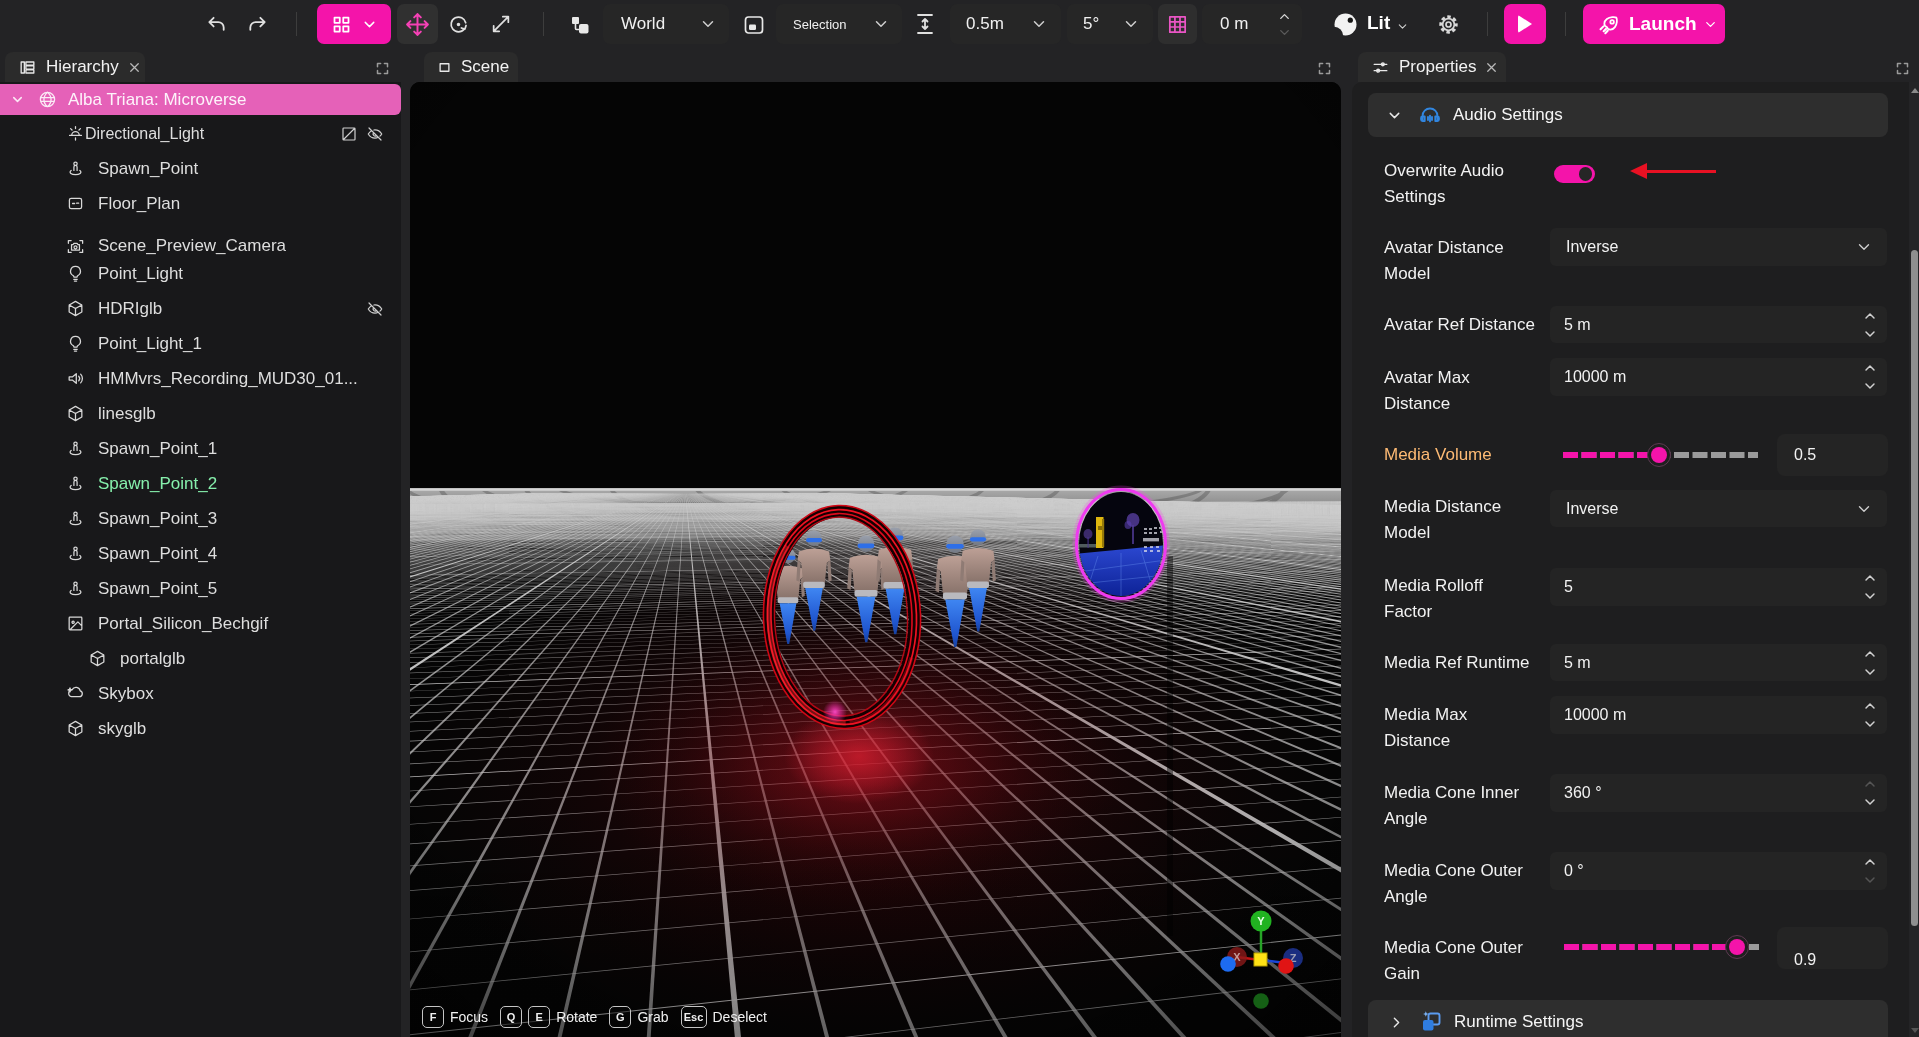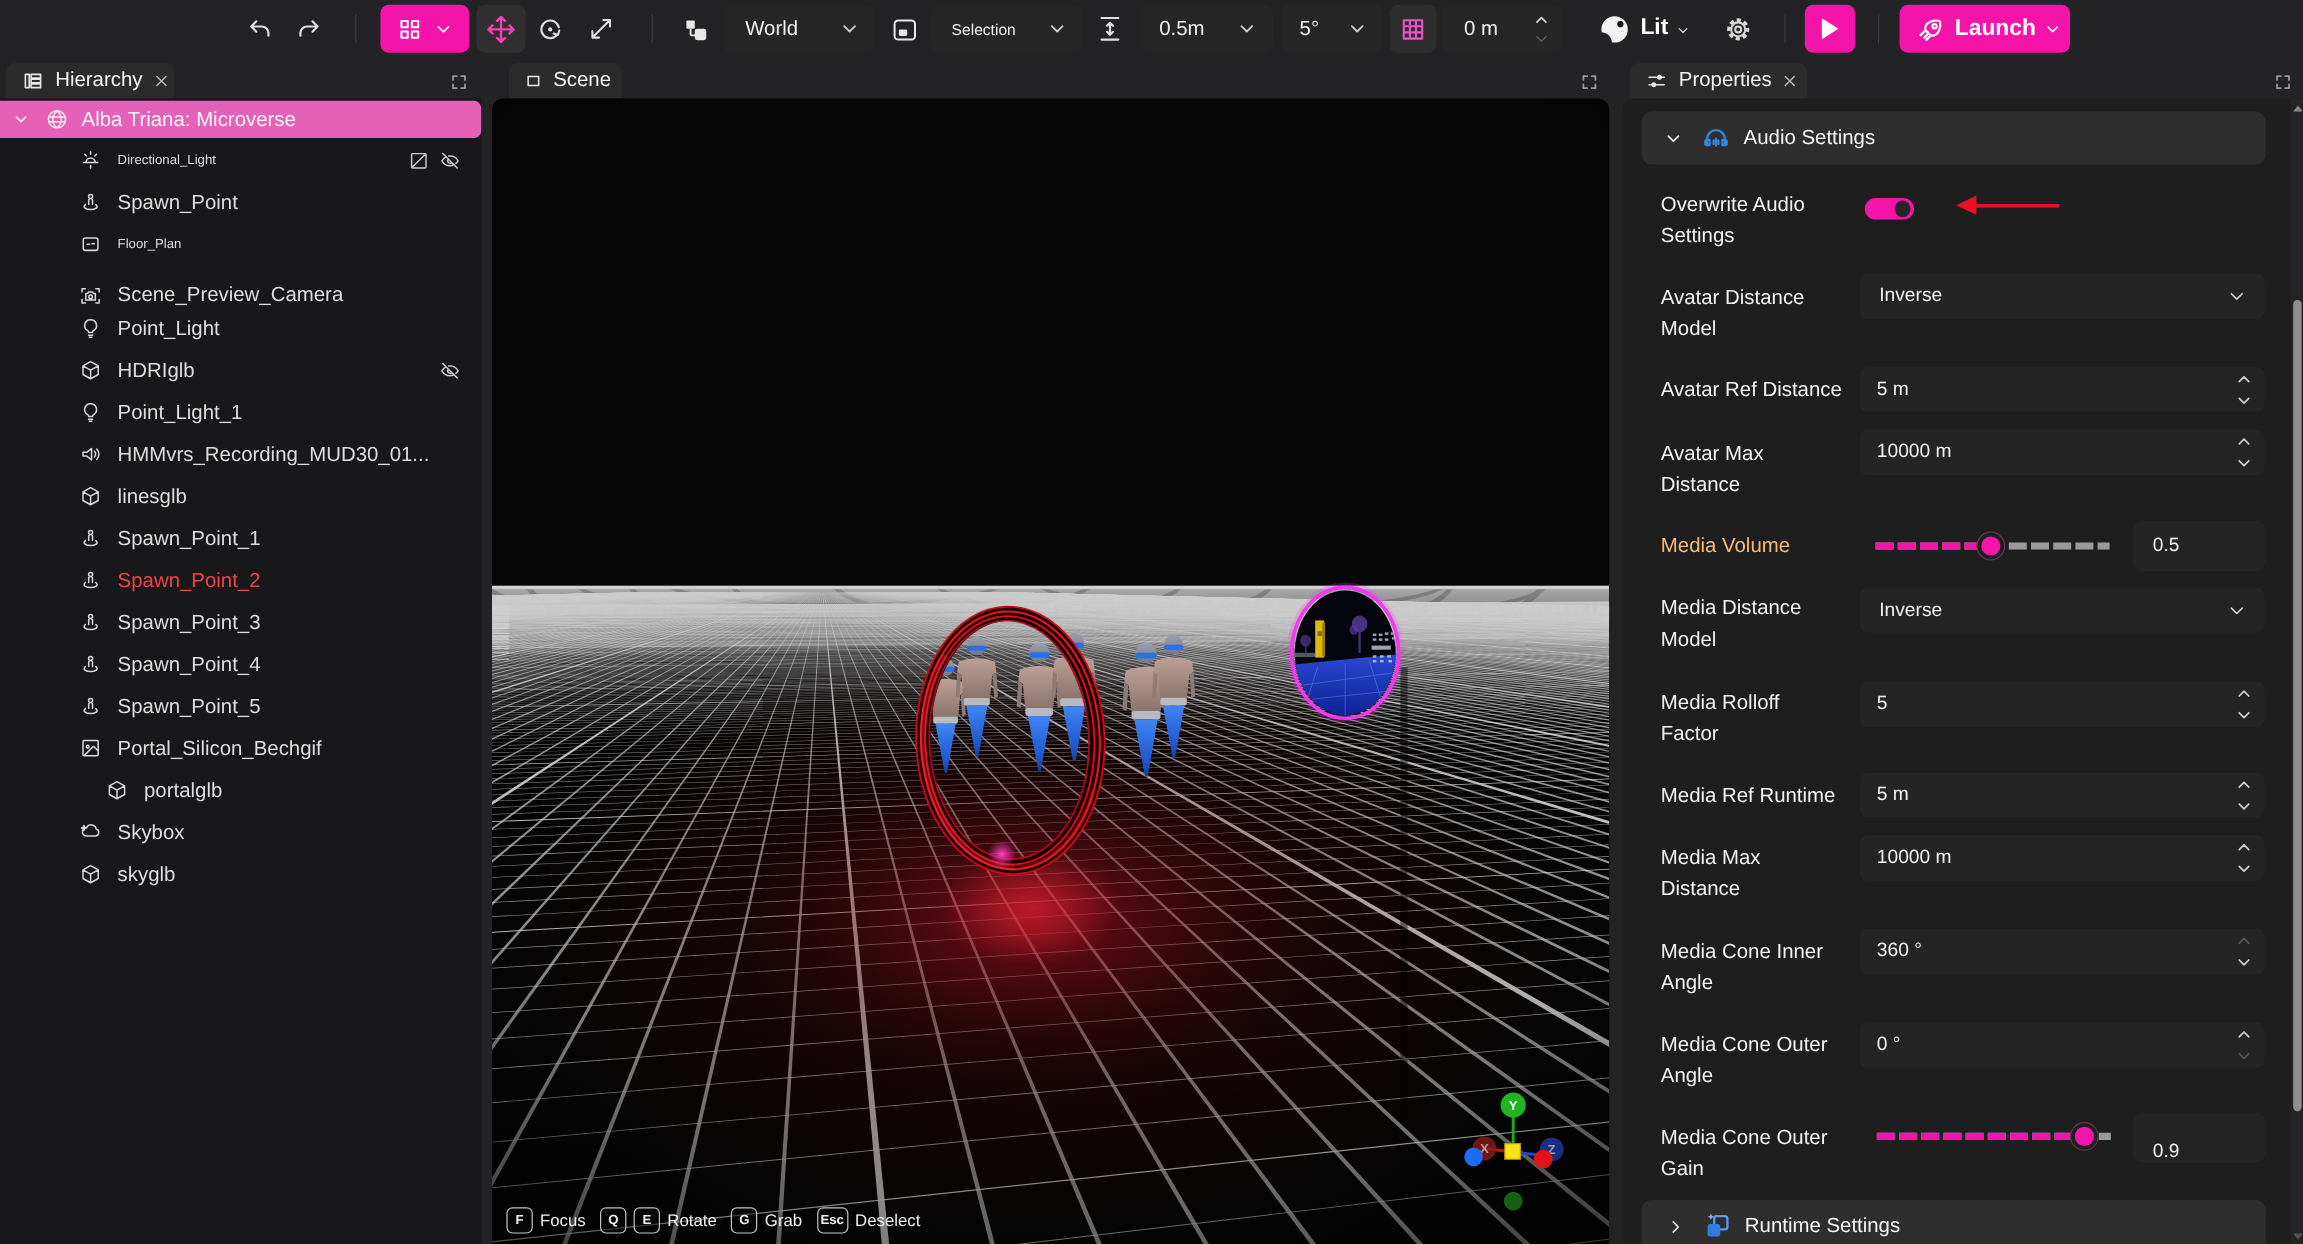--- a/index.html
+++ b/index.html
@@ -193,21 +193,21 @@
       </svg>
     </span>
 <span style="margin-left:11px;color:#fdf3fa;font-size:17px;">Alba Triana: Microverse</span>
 </div>
 <div style="position:absolute;left:0;top:116px;width:401px;height:35px;display:flex;align-items:center;">
 <span style="margin-left:66px;display:flex">
       <svg width="19" height="19" viewBox="0 0 24 24" fill="none" stroke="#d8d8d8" stroke-width="1.6" stroke-linecap="round" stroke-linejoin="round" style="">
         <path d="M12 3.2v2.6 M5.8 5.8l1.8 1.8 M18.2 5.8l-1.8 1.8 M7.2 14.5a4.8 4.8 0 0 1 9.6 0Z M4.5 14.5h15 M12 17.5v2.8"></path>
       </svg>
     </span>
-<span style="margin-left:13px;color:#dedede;font-size:11px;white-space:nowrap;">Directional_Light</span>
+<span style="color:#dedede;font-size:16px;white-space:nowrap;">Directional_Light</span>
 <span style="margin-left:auto;margin-right:17px;display:flex">
       <span style="display:flex;margin-left:8px;">
         <svg width="18" height="18" viewBox="0 0 24 24" fill="none" stroke="#cfcfcf" stroke-width="1.6" stroke-linecap="round" stroke-linejoin="round" style="">
           <path d="M5 4h14a1 1 0 0 1 1 1v14a1 1 0 0 1-1 1H5a1 1 0 0 1-1-1V5a1 1 0 0 1 1-1Z M5 19 19 5"></path>
         </svg>
       </span>
       <span style="display:flex;margin-left:8px;">
         <svg width="18" height="18" viewBox="0 0 24 24" fill="none" stroke="#cfcfcf" stroke-width="1.6" stroke-linecap="round" stroke-linejoin="round" style="">
           <path d="M4 4l16 16 M10 10a3 3 0 0 0 4.2 4.2 M7.5 7.7C5.5 8.8 4 10.5 3 12c1.8 3 5 5.5 9 5.5 1.6 0 3-.4 4.4-1.1 M10.5 6.7A9.4 9.4 0 0 1 12 6.5c4 0 7.2 2.5 9 5.5-.6 1-1.4 2-2.4 2.9"></path>
         </svg>
@@ -222,21 +222,21 @@
     </span>
 <span style="margin-left:13px;color:#dedede;font-size:17px;white-space:nowrap;">Spawn_Point</span>
 <span style="margin-left:auto;margin-right:17px;display:flex"></span>
 </div>
 <div style="position:absolute;left:0;top:186px;width:401px;height:35px;display:flex;align-items:center;">
 <span style="margin-left:66px;display:flex">
       <svg width="19" height="19" viewBox="0 0 24 24" fill="none" stroke="#d8d8d8" stroke-width="1.6" stroke-linecap="round" stroke-linejoin="round" style="">
         <path d="M6.5 5.5h11a2.2 2.2 0 0 1 2.2 2.2v8.6a2.2 2.2 0 0 1-2.2 2.2h-11a2.2 2.2 0 0 1-2.2-2.2V7.7a2.2 2.2 0 0 1 2.2-2.2Z M8.3 12h2.6 M13.4 11.6h2.6"></path>
       </svg>
     </span>
-<span style="margin-left:13px;color:#dedede;font-size:11px;white-space:nowrap;">Floor_Plan</span>
+<span style="margin-left:13px;color:#dedede;font-size:17px;white-space:nowrap;">Floor_Plan</span>
 <span style="margin-left:auto;margin-right:17px;display:flex"></span>
 </div>
 <div style="position:absolute;left:0;top:221px;width:401px;height:35px;display:flex;align-items:flex-end;">
 <span style="margin-left:66px;display:flex">
       <svg width="19" height="19" viewBox="0 0 24 24" fill="none" stroke="#d8d8d8" stroke-width="1.6" stroke-linecap="round" stroke-linejoin="round" style="">
         <path d="M3 8V4.5h3.5 M17.5 4.5H21V8 M21 16v3.5h-3.5 M6.5 19.5H3V16 M7 9.5h2l1-1.5h4l1 1.5h2v7H7Z M12 11.2a1.9 1.9 0 1 0 0 3.8 1.9 1.9 0 0 0 0-3.8Z"></path>
       </svg>
     </span>
 <span style="margin-left:13px;color:#dedede;font-size:17px;white-space:nowrap;">Scene_Preview_Camera</span>
 <span style="margin-left:auto;margin-right:17px;display:flex"></span>
@@ -300,21 +300,21 @@
     </span>
 <span style="margin-left:13px;color:#dedede;font-size:17px;white-space:nowrap;">Spawn_Point_1</span>
 <span style="margin-left:auto;margin-right:17px;display:flex"></span>
 </div>
 <div style="position:absolute;left:0;top:466px;width:401px;height:35px;display:flex;align-items:center;">
 <span style="margin-left:66px;display:flex">
       <svg width="19" height="19" viewBox="0 0 24 24" fill="none" stroke="#d8d8d8" stroke-width="1.6" stroke-linecap="round" stroke-linejoin="round" style="">
         <path d="M12 3.8a2.1 2.1 0 1 0 0 4.2 2.1 2.1 0 0 0 0-4.2Z M10 14.5V10a2 2 0 0 1 4 0v4.5 M6.5 14.5c-3.5 2.8.6 5.3 5.5 5.3s9-2.5 5.5-5.3"></path>
       </svg>
     </span>
-<span style="margin-left:13px;color:#ef4444;font-size:17px;white-space:nowrap;">Spawn_Point_2</span>
+<span style="margin-left:13px;color:#86efac;font-size:17px;white-space:nowrap;">Spawn_Point_2</span>
 <span style="margin-left:auto;margin-right:17px;display:flex"></span>
 </div>
 <div style="position:absolute;left:0;top:501px;width:401px;height:35px;display:flex;align-items:center;">
 <span style="margin-left:66px;display:flex">
       <svg width="19" height="19" viewBox="0 0 24 24" fill="none" stroke="#d8d8d8" stroke-width="1.6" stroke-linecap="round" stroke-linejoin="round" style="">
         <path d="M12 3.8a2.1 2.1 0 1 0 0 4.2 2.1 2.1 0 0 0 0-4.2Z M10 14.5V10a2 2 0 0 1 4 0v4.5 M6.5 14.5c-3.5 2.8.6 5.3 5.5 5.3s9-2.5 5.5-5.3"></path>
       </svg>
     </span>
 <span style="margin-left:13px;color:#dedede;font-size:17px;white-space:nowrap;">Spawn_Point_3</span>
 <span style="margin-left:auto;margin-right:17px;display:flex"></span>

